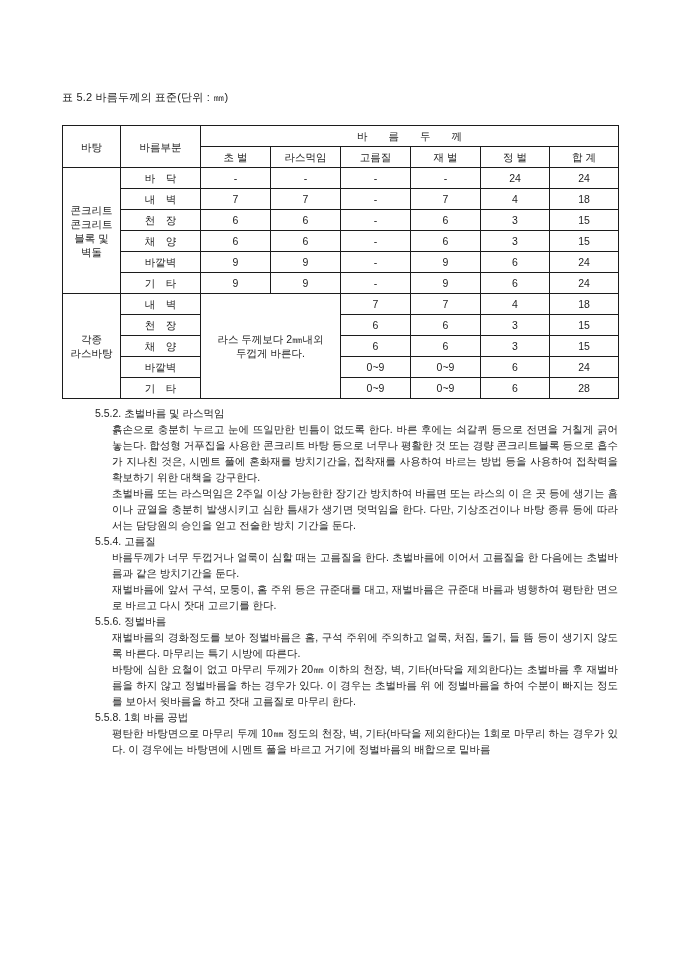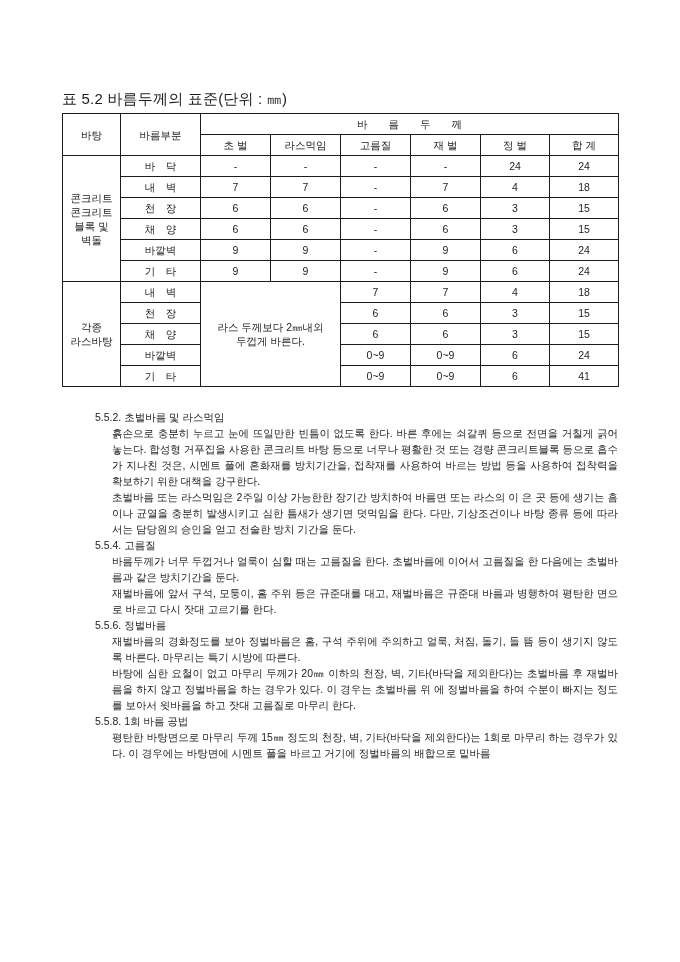--- a/index.html
+++ b/index.html
@@ -5,35 +5,35 @@
   * { margin:0; padding:0; box-sizing:border-box; }
   html,body { background:#ffffff; }
   body {
     width:680px; height:962px;
     font-family:"Liberation Sans","DejaVu Sans",sans-serif;
     color:#1c1c1c;
     position:relative;
     overflow:hidden;
   }
   .page { width:680px; height:962px; padding:90px 62px 0 62px; }
-  .caption { font-size:15px; margin-bottom:4px; letter-spacing:.2px; }
+  .caption { font-size:11px; margin-bottom:20px; letter-spacing:.2px; }
   table.tbl {
     border-collapse:collapse; table-layout:fixed;
     width:556px; font-size:10.5px;
   }
   table.tbl td {
     border:1px solid #1c1c1c;
     text-align:center; vertical-align:middle;
     height:21px; padding:1px 2px; line-height:14px;
     overflow:hidden;
   }
   td.hc { height:20px; }
   td.glabel { white-space:pre-line; line-height:16px;margin-left:22px; }
   td.note { text-align:left; padding-left:7px; white-space:pre-line; line-height:17px;margin-left:33px; }
-  .sections { margin-top:22px; padding-left:33px; width:556px; font-size:10.5px; line-height:16px; }
+  .sections { margin-top:6px; padding-left:33px; width:556px; font-size:10.5px; line-height:16px; }
   .sh { white-space:nowrap; }
   .sb { padding-left:17px; text-align:justify; word-break:break-all; }
 </style>
 </head>
 <body>
 
 <div class="page">
 
   <div class="caption">표 5.2 바름두께의 표준(단위 : ㎜)</div>
 
@@ -152,21 +152,21 @@
         <td>0~9</td>
         <td>0~9</td>
         <td>6</td>
         <td>24</td>
       </tr>
       <tr>
         <td>기　타</td>
         <td>0~9</td>
         <td>0~9</td>
         <td>6</td>
-        <td>41</td>
+        <td>28</td>
       </tr>
     </tbody>
   </table>
 
   <div class="sections">
     <div class="section">
       <div class="sh">5.5.2. 초벌바름 및 라스먹임</div>
       <div class="sb">흙손으로 충분히 누르고 눈에 뜨일만한 빈틈이 없도록 한다. 바른 후에는 쇠갈퀴 등으로 전면을 거칠게 긁어 놓는다. 합성형 거푸집을 사용한 콘크리트 바탕 등으로 너무나 평활한 것 또는 경량 콘크리트블록 등으로 흡수가 지나친 것은, 시멘트 풀에 혼화재를 방치기간을, 접착재를 사용하여 바르는 방법 등을 사용하여 접착력을 확보하기 위한 대책을 강구한다.</div>
     </div>
     <div class="section">
@@ -181,17 +181,17 @@
     </div>
     <div class="section">
       <div class="sh">5.5.6. 정벌바름</div>
       <div class="sb">재벌바름의 경화정도를 보아 정벌바름은 홈, 구석 주위에 주의하고 얼룩, 처짐, 돌기, 들 뜸 등이 생기지 않도록 바른다. 마무리는 특기 시방에 따른다.</div>
     </div>
     <div class="section">
       <div class="sb">바탕에 심한 요철이 없고 마무리 두께가 20㎜ 이하의 천장, 벽, 기타(바닥을 제외한다)는 초벌바름 후 재벌바름을 하지 않고 정벌바름을 하는 경우가 있다. 이 경우는 초벌바름 위 에 정벌바름을 하여 수분이 빠지는 정도를 보아서 윗바름을 하고 잣대 고름질로 마무리 한다.</div>
     </div>
     <div class="section">
       <div class="sh">5.5.8. 1회 바름 공법</div>
-      <div class="sb">평탄한 바탕면으로 마무리 두께 15㎜ 정도의 천장, 벽, 기타(바닥을 제외한다)는 1회로 마무리 하는 경우가 있다. 이 경우에는 바탕면에 시멘트 풀을 바르고 거기에 정벌바름의 배합으로 밑바름</div>
+      <div class="sb">평탄한 바탕면으로 마무리 두께 10㎜ 정도의 천장, 벽, 기타(바닥을 제외한다)는 1회로 마무리 하는 경우가 있다. 이 경우에는 바탕면에 시멘트 풀을 바르고 거기에 정벌바름의 배합으로 밑바름</div>
     </div>
   </div>
 
 </div>
 
 </body></html>

